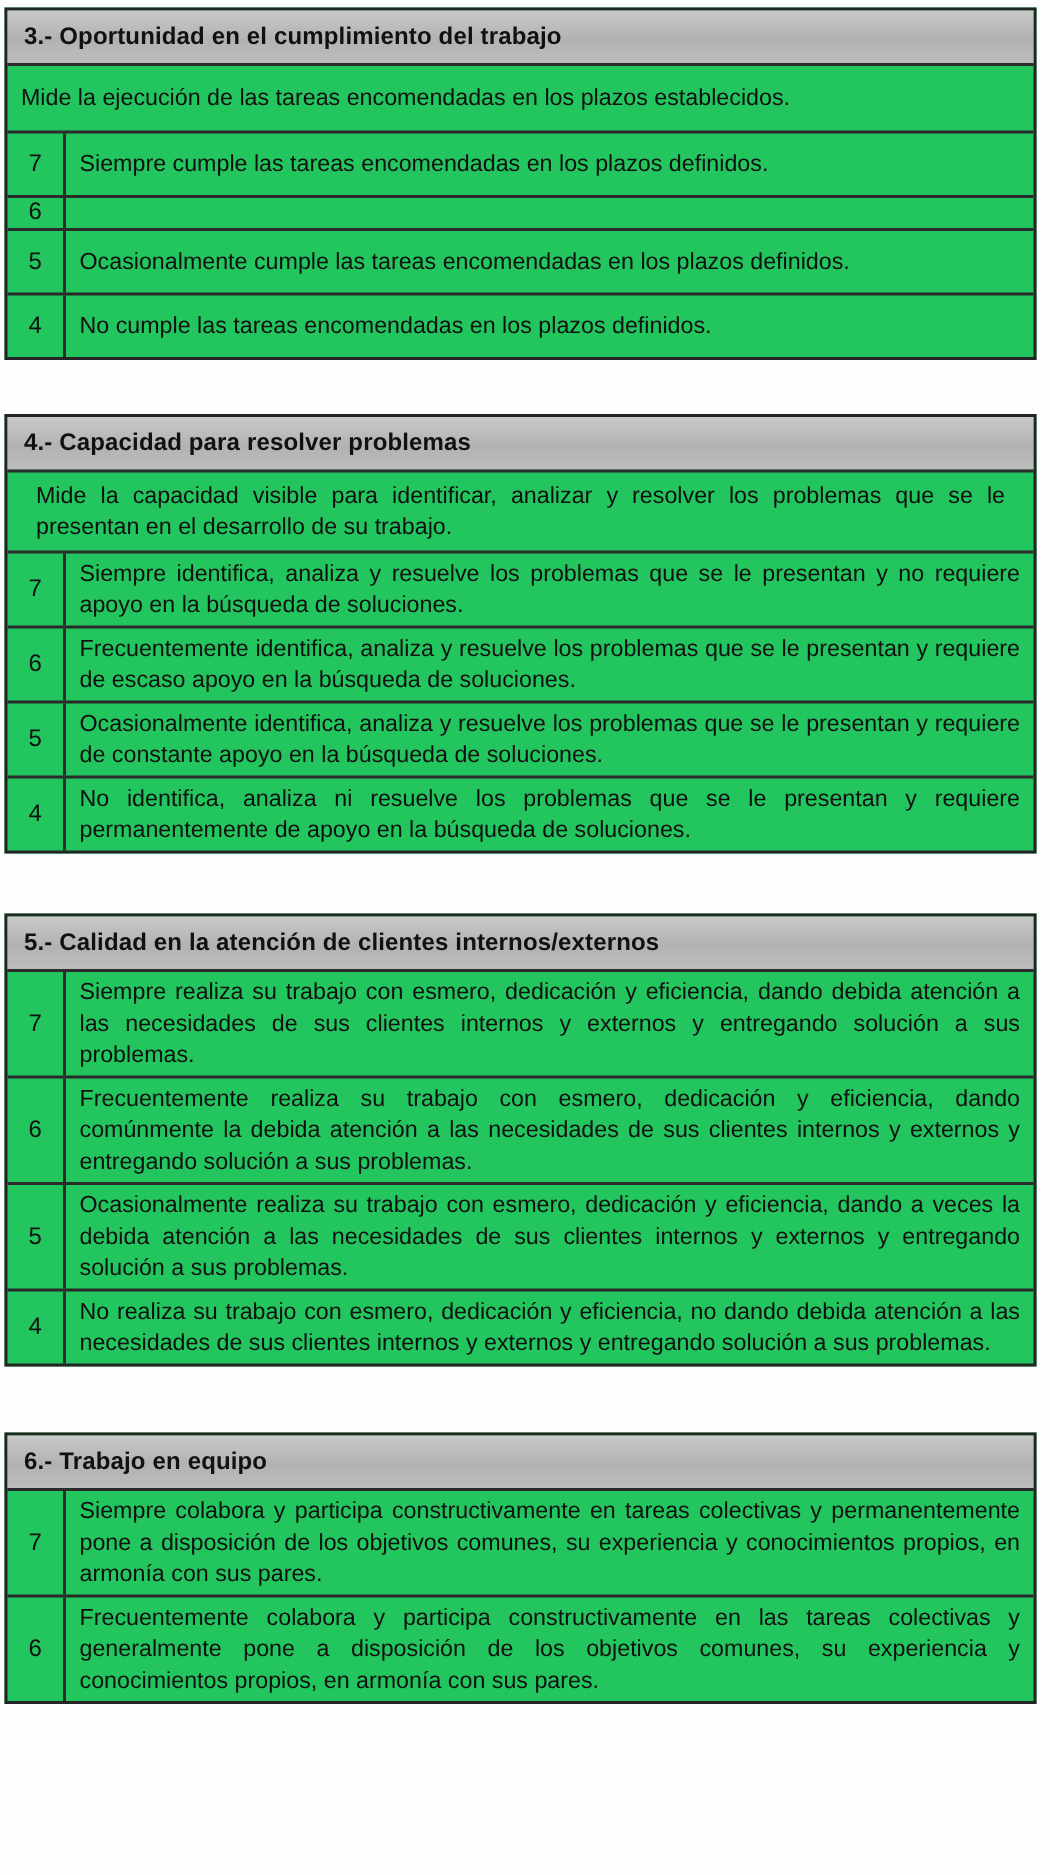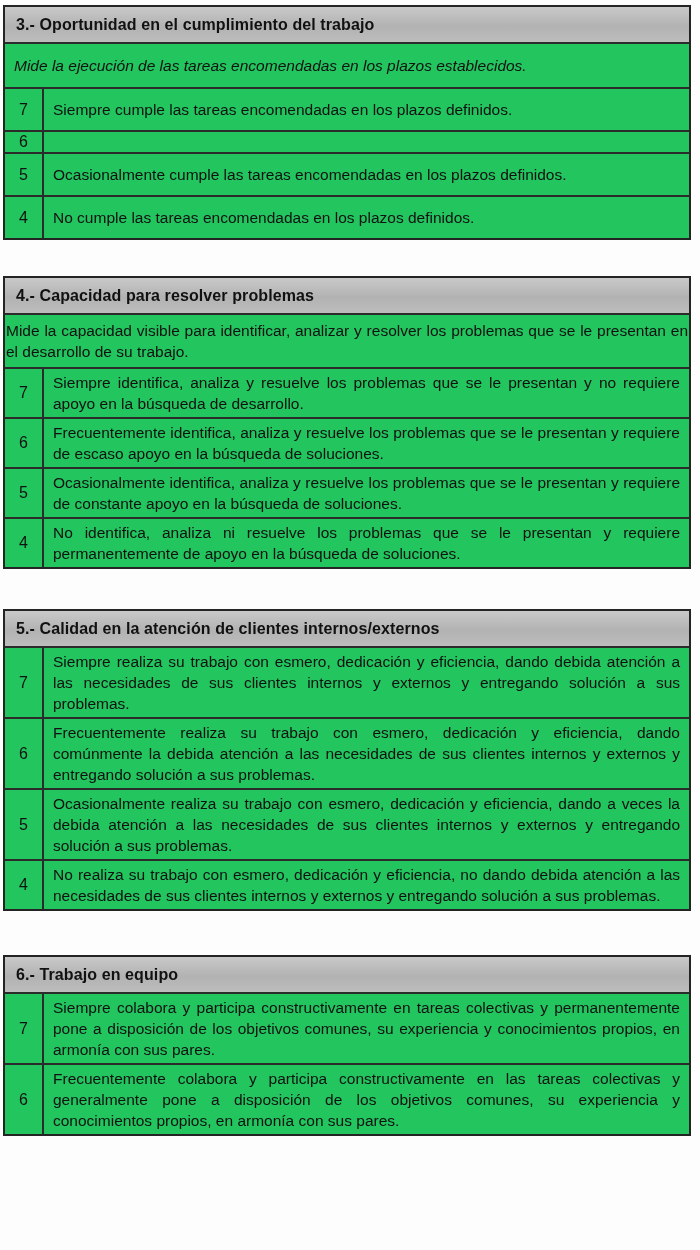--- a/index.html
+++ b/index.html
@@ -36,25 +36,25 @@
     background: linear-gradient(180deg, #c9c9c9 0%, #b2b2b2 55%, #bdbdbd 100%);
     border-bottom: 2px solid #2b2b2b;
     font-size: 16px;
     font-weight: bold;
     padding: 9px 11px 8px 11px;
     letter-spacing: 0.1px;
   }
   .tbl-desc {
     font-size: 15.5px;
     line-height: 21px;
-    padding: 5px 1px;
+    padding: 5px 19px;
     text-align: justify;
     border-bottom: 2px solid #2b2b2b;
   }
-  .t3 .tbl-desc { padding: 11px 9px; font-style: italic; }
+  .t3 .tbl-desc { padding: 11px 9px; }
 
   .tbl-row {
     display: flex;
     align-items: stretch;
   }
   .tbl-row + .tbl-row { border-top: 2px solid #2b2b2b; }
 
   .score {
     flex: 0 0 37px;
     border-right: 2px solid #2b2b2b;
@@ -97,21 +97,21 @@
         <div class="score">4</div>
         <div class="rowtext">No cumple las tareas encomendadas en los plazos definidos.</div>
       </div>
     </section>
 
     <section class="eval-table t4">
       <div class="tbl-header">4.- Capacidad para resolver problemas</div>
       <div class="tbl-desc">Mide la capacidad visible para identificar, analizar y resolver los problemas que se le presentan en el desarrollo de su trabajo.</div>
       <div class="tbl-row">
         <div class="score">7</div>
-        <div class="rowtext">Siempre identifica, analiza y resuelve los problemas que se le presentan y no requiere apoyo en la búsqueda de desarrollo.</div>
+        <div class="rowtext">Siempre identifica, analiza y resuelve los problemas que se le presentan y no requiere apoyo en la búsqueda de soluciones.</div>
       </div>
       <div class="tbl-row">
         <div class="score">6</div>
         <div class="rowtext">Frecuentemente identifica, analiza y resuelve los problemas que se le presentan y requiere de escaso apoyo en la búsqueda de soluciones.</div>
       </div>
       <div class="tbl-row">
         <div class="score">5</div>
         <div class="rowtext">Ocasionalmente identifica, analiza y resuelve los problemas que se le presentan y requiere de constante apoyo en la búsqueda de soluciones.</div>
       </div>
       <div class="tbl-row">

